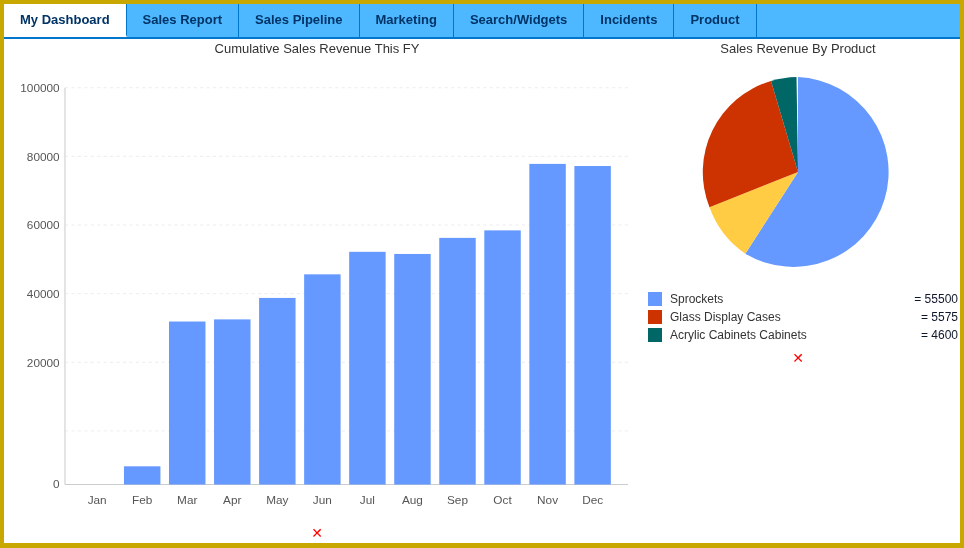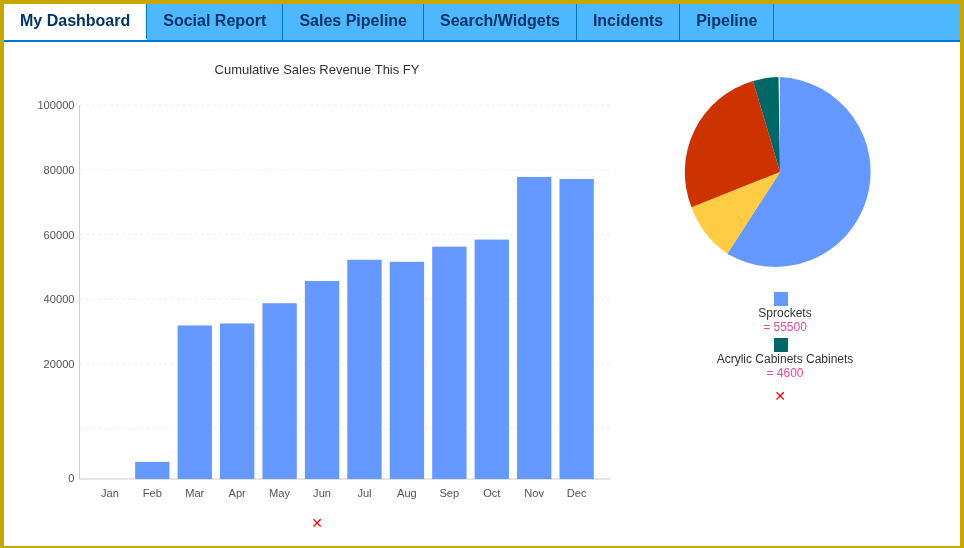--- a/index.html
+++ b/index.html
@@ -17,37 +17,37 @@
       height: 548px;
     }
     .nav-bar {
       display: flex;
       background: #4db8ff;
       border-bottom: 2px solid #0077cc;
     }
     .nav-tab {
       padding: 8px 16px;
       cursor: pointer;
-      font-size: 16px;
+      font-size: 13px;
       font-weight: bold;
       color: #003366;
       border-right: 1px solid #0077cc;
       white-space: nowrap;
     }
     .nav-tab.active {
       background: #fff;
       color: #003366;
       border-bottom: 2px solid #fff;
     }
     .main-content {
       background: #fff;
       display: flex;
       flex-direction: row;
       height: calc(548px - 44px);
-      padding: 20px;
+      padding: 2px;
       gap: 10px;
     }
     .left-panel {
       flex: 1;
       display: flex;
       flex-direction: column;
       align-items: center;
     }
     .right-panel {
       width: 320px;
@@ -77,55 +77,55 @@
     .legend {
       margin-top: 10px;
       font-size: 12px;
       width: 100%;
       padding-left: 10px;
     }
     .legend-item {
       display: flex;
       align-items: center;
       margin-bottom: 4px;
-      flex-direction: column;
     }
     .legend-color {
       width: 14px;
       height: 14px;
       margin-right: 8px;
       flex-shrink: 0;
     }
     .legend-label {
       flex: 1;
       color: #333;
     }
     .legend-value {
-      color: #ec4899;
+      color: #0f172a;
       margin-left: 0;
     }
     .delete-icon {
       color: red;
       font-size: 14px;
       text-align: center;
       cursor: pointer;
       margin-top: 4px;
     }
   </style>
 </head>
 <body>
 
 <div class="outer-border">
   <nav class="nav-bar">
     <div class="nav-tab active">My Dashboard</div>
-    <div class="nav-tab">Social Report</div>
+    <div class="nav-tab">Sales Report</div>
     <div class="nav-tab">Sales Pipeline</div>
+    <div class="nav-tab">Marketing</div>
     <div class="nav-tab">Search/Widgets</div>
     <div class="nav-tab">Incidents</div>
-    <div class="nav-tab">Pipeline</div>
+    <div class="nav-tab">Product</div>
   </nav>
 
   <div class="main-content">
 
     <div class="left-panel">
       <div class="chart-title">Cumulative Sales Revenue This FY</div>
       <div class="bar-chart-area">
         <svg class="bar-chart" viewBox="0 0 580 420" preserveAspectRatio="xMidYMid meet">
 
           <line x1="55" y1="20" x2="55" y2="390" stroke="#ccc" stroke-width="1"></line>
@@ -179,36 +179,42 @@
           <text x="505" y="408" text-anchor="middle" font-size="11" fill="#555">Nov</text>
 
           <rect x="530" y="93" width="34" height="297" fill="#6699ff"></rect>
           <text x="547" y="408" text-anchor="middle" font-size="11" fill="#555">Dec</text>
         </svg>
       </div>
       <div class="delete-icon">✕</div>
     </div>
 
     <div class="right-panel">
+      <div class="chart-title">Sales Revenue By Product</div>
       <svg class="pie-chart" viewBox="0 0 220 220">
 
         <path d="M110,110 L110,15 A95,95 0 1,1 57.3,191.7 Z" fill="#6699ff"></path>
 
         <path d="M110,110 L57.3,191.7 A95,95 0 0,1 21.5,145.2 Z" fill="#ffcc44"></path>
 
         <path d="M110,110 L21.5,145.2 A95,95 0 0,1 83,19 Z" fill="#cc3300"></path>
 
         <path d="M110,110 L83,19 A95,95 0 0,1 108.5,15 Z" fill="#006666"></path>
       </svg>
 
       <div class="legend">
         <div class="legend-item">
           <div class="legend-color" style="background:#6699ff;"></div>
           <span class="legend-label">Sprockets</span>
           <span class="legend-value">= 55500</span>
+        </div>
+        <div class="legend-item">
+          <div class="legend-color" style="background:#cc3300;"></div>
+          <span class="legend-label">Glass Display Cases</span>
+          <span class="legend-value">= 5575</span>
         </div>
         <div class="legend-item">
           <div class="legend-color" style="background:#006666;"></div>
           <span class="legend-label">Acrylic Cabinets Cabinets</span>
           <span class="legend-value">= 4600</span>
         </div>
       </div>
       <div class="delete-icon">✕</div>
     </div>
   </div>

